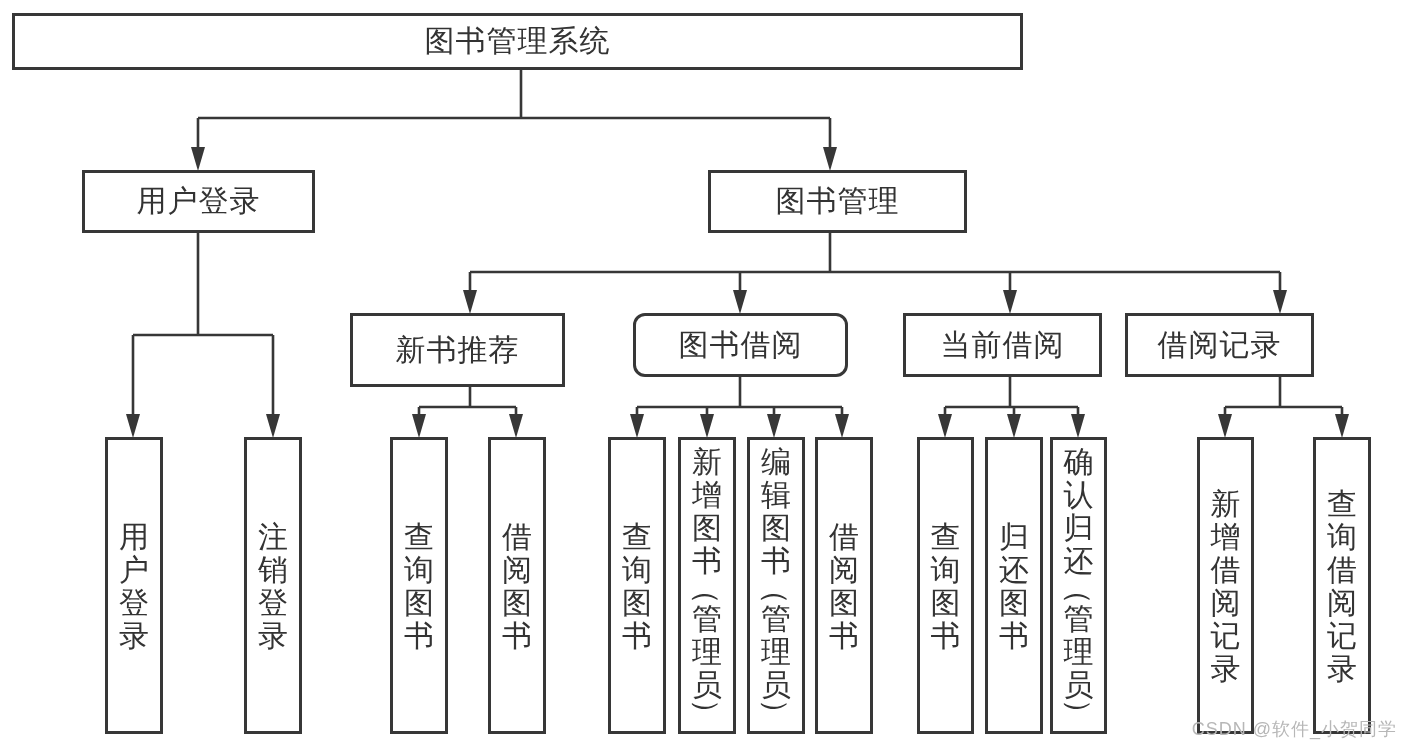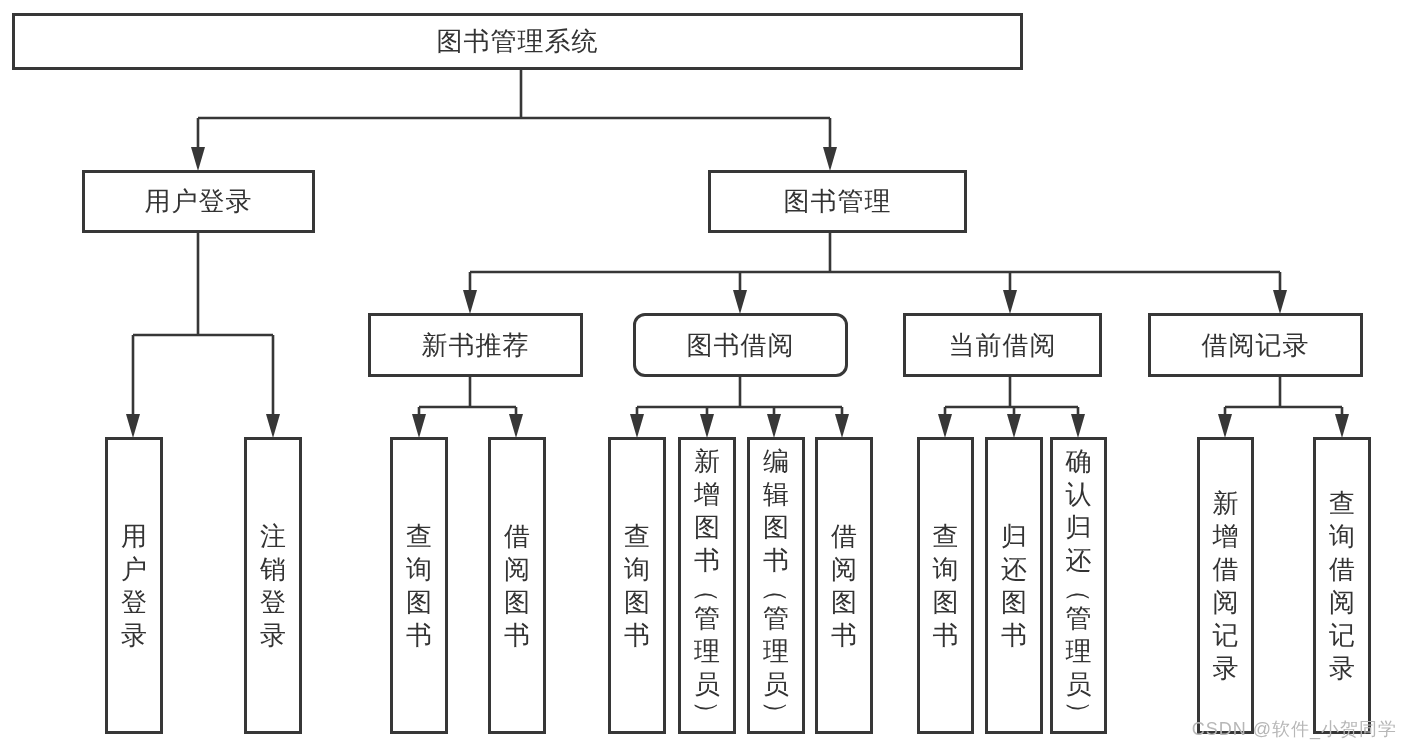--- a/index.html
+++ b/index.html
@@ -17,21 +17,21 @@
   svg.wires { position:absolute; left:0; top:0; z-index:1; }
   .node {
     position:absolute;
     box-sizing:border-box;
     background:#ffffff;
     border:3px solid #373737;
     color:#333333;
     display:flex;
     align-items:center;
     justify-content:center;
-    font-size:26px;
+    font-size:30px;
     z-index:2;
     letter-spacing:1px;
   }
   .vtext {
     flex-direction:column;
     letter-spacing:0;
     padding:4px 0;
   }
   .vtext .ch {
     display:block;
@@ -96,24 +96,24 @@
       <polygon points="1225,438 1218,414 1232,414"></polygon>
       <polygon points="1342,438 1335,414 1349,414"></polygon>
     </g>
   </svg>
 
   <div class="node" style="left:12px; top:13px; width:1011px; height:57px;">图书管理系统</div>
 
   <div class="node" style="left:82px; top:170px; width:233px; height:63px;text-align:right;">用户登录</div>
   <div class="node" style="left:708px; top:170px; width:259px; height:63px;">图书管理</div>
 
-  <div class="node" style="left:368px; top:313px; width:215px; height:64px;">新书推荐</div>
+  <div class="node" style="left:350px; top:313px; width:215px; height:74px;">新书推荐</div>
   <div class="node" style="left:633px; top:313px; width:215px; height:64px;border-radius:12px;">图书借阅</div>
   <div class="node" style="left:903px; top:313px; width:199px; height:64px;">当前借阅</div>
-  <div class="node" style="left:1148px; top:313px; width:215px; height:64px;">借阅记录</div>
+  <div class="node" style="left:1125px; top:313px; width:189px; height:64px;">借阅记录</div>
 
   <div class="node vtext" style="left:105px; top:437px; width:58px; height:297px;">
       <span class="ch">用</span>
       <span class="ch">户</span>
       <span class="ch">登</span>
       <span class="ch">录</span>
     </div>
   <div class="node vtext" style="left:244px; top:437px; width:58px; height:297px;">
       <span class="ch">注</span>
       <span class="ch">销</span>

